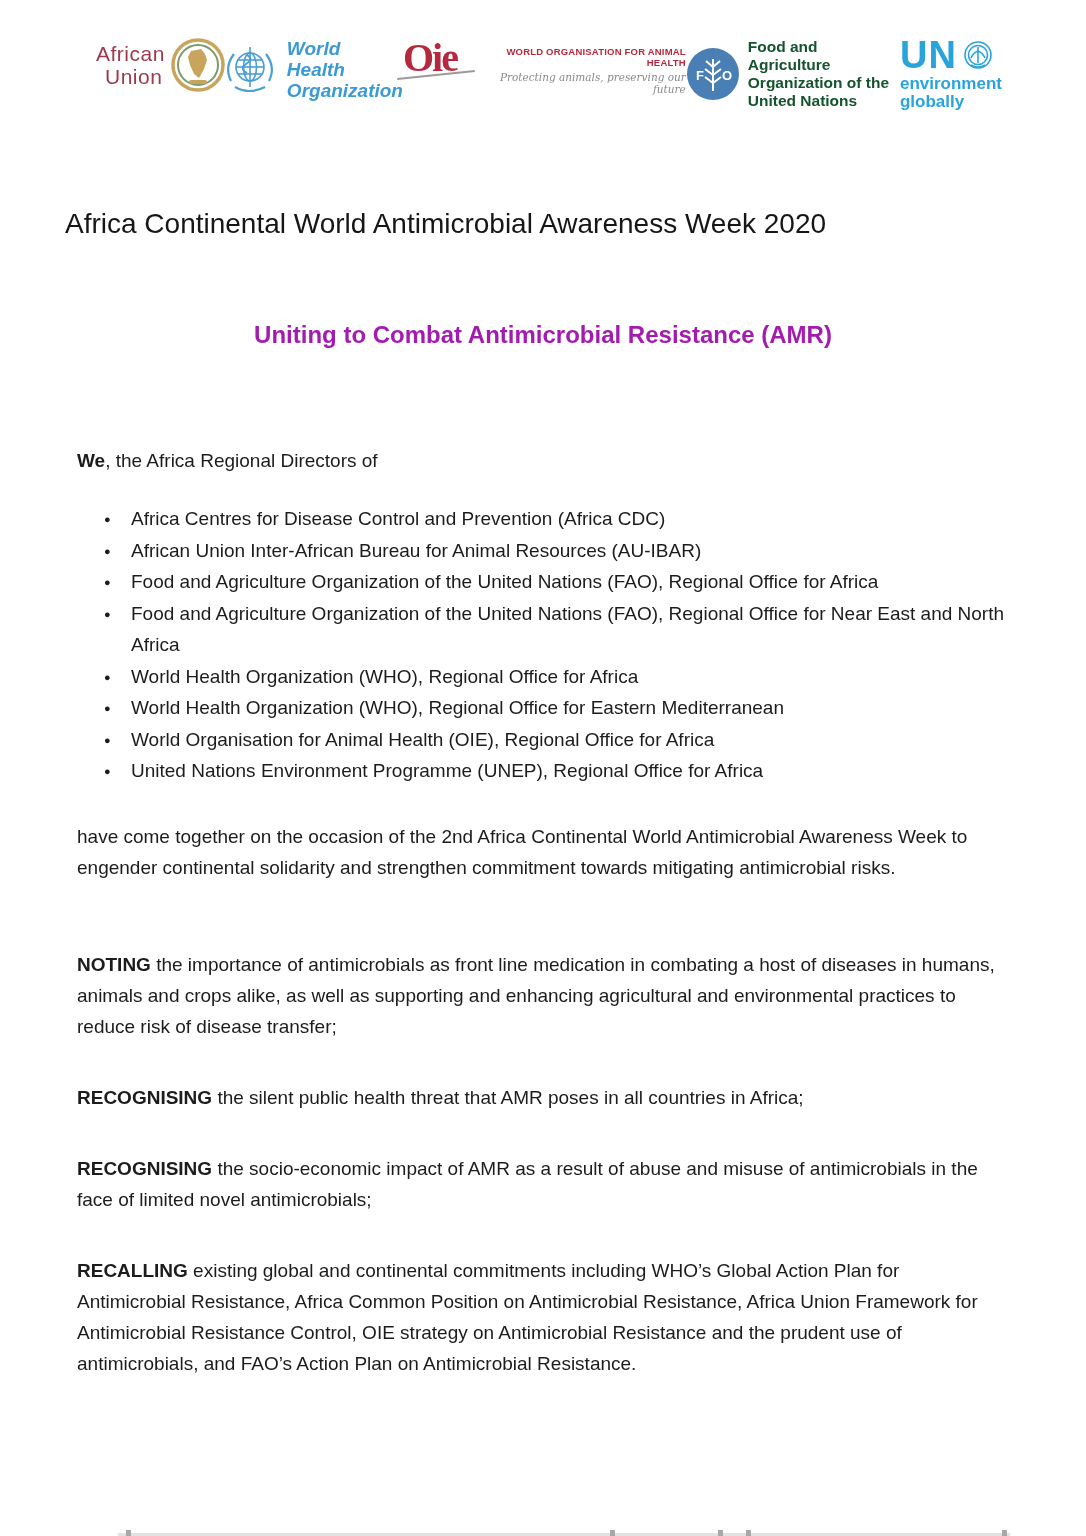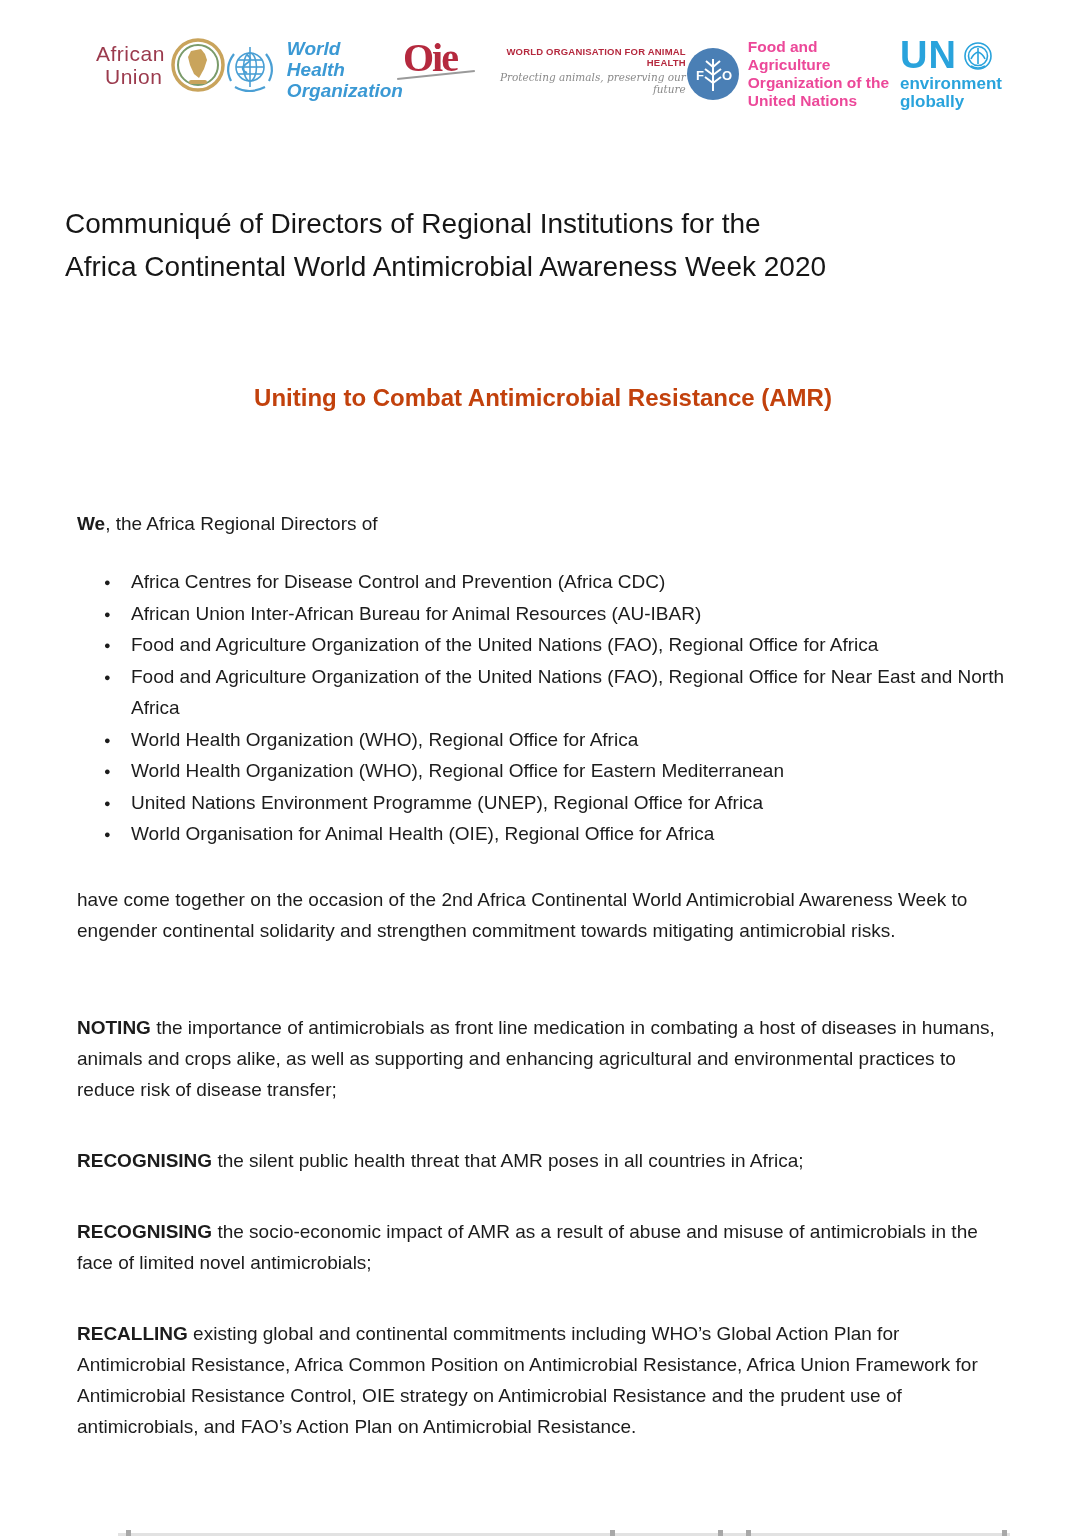--- a/index.html
+++ b/index.html
@@ -23,30 +23,30 @@
   .oie-mark{color:#b5293e;font-size:40px;font-weight:bold;line-height:40px;
             font-family:Liberation Serif, serif;letter-spacing:-2px;position:relative;}
   .oie-swoosh{position:absolute;left:-6px;bottom:2px;width:78px;height:2px;background:#9a9a9a;
               transform:rotate(-6deg);}
   .oie-tag{margin-left:12px;padding-top:8px;text-align:right;}
   .oie-tag .t1{color:#b5293e;font-size:9.5px;font-weight:bold;letter-spacing:.2px;}
   .oie-tag .t2{color:#8a8a8a;font-size:10.5px;font-style:italic;
                font-family:"DejaVu Serif","Liberation Serif",serif;margin-top:3px;}
   
   .fao-emblem{width:54px;height:54px;}
-  .fao-text{color:#ec4899;font-weight:bold;font-size:15.5px;line-height:18px;margin-left:8px;}
+  .fao-text{color:#14532d;font-weight:bold;font-size:15.5px;line-height:18px;margin-left:8px;}
   
   .unep{display:block;}
-  .unep-top{display:flex;align-items:flex-end;}
+  .unep-top{display:flex;align-items:flex-start;}
   .unep-un{color:#29a3dc;font-weight:bold;font-size:38px;line-height:34px;letter-spacing:1px;}
   .unep-emblem{width:32px;height:32px;margin-left:5px;margin-top:1px;}
   .unep-sub{color:#29a3dc;font-weight:bold;font-size:17px;line-height:18px;margin-top:3px;}
   
   .title{margin:88px 60px 0 65px;font-size:28px;font-weight:400;line-height:43px;color:#161616;}
-  .subtitle{margin:96px 0 0 0;text-align:center;font-size:24px;font-weight:bold;color:#c2410c;}
+  .subtitle{margin:76px 0 0 0;text-align:center;font-size:24px;font-weight:bold;color:#a21caf;}
   .content{margin:0 62px 0 65px;font-size:19px;line-height:31px;}
   .intro{margin-top:96px;}
   .b{font-weight:bold;}
   .lead{font-weight:bold;}
   ul.orgs{margin:27px 0 0 0;padding:0 0 0 66px;list-style:none;}
   ul.orgs li{position:relative;line-height:31.5px;}
   ul.orgs li::before{content:"●";position:absolute;left:-27px;top:1px;font-size:11px;color:#1c1c1c;}
   p{margin:12px;}
   .mt-std{margin-top:34px;}
   .mt-lg{margin-top:66px;}
@@ -148,39 +148,38 @@
     </div>
     <div class="unep-sub">
       <div>environment</div>
       <div>globally</div>
     </div>
   </div>
 
 </div>
 
 <div class="title">
-  <div>Communiqué of Directors of Regional Institutions for the</div>
   <div>Africa Continental World Antimicrobial Awareness Week 2020</div>
 </div>
 
 <div class="subtitle">Uniting to Combat Antimicrobial Resistance (AMR)</div>
 
 <div class="content">
 
   <p class="intro"><span class="b">We</span><span>, the Africa Regional Directors of</span></p>
 
   <ul class="orgs">
     <li>Africa Centres for Disease Control and Prevention (Africa CDC)</li>
     <li>African Union Inter-African Bureau for Animal Resources (AU-IBAR)</li>
     <li>Food and Agriculture Organization of the United Nations (FAO), Regional Office for Africa</li>
     <li>Food and Agriculture Organization of the United Nations (FAO), Regional Office for Near East and North Africa</li>
     <li>World Health Organization (WHO), Regional Office for Africa</li>
     <li>World Health Organization (WHO), Regional Office for Eastern Mediterranean</li>
+    <li>World Organisation for Animal Health (OIE), Regional Office for Africa</li>
     <li>United Nations Environment Programme (UNEP), Regional Office for Africa</li>
-    <li>World Organisation for Animal Health (OIE), Regional Office for Africa</li>
   </ul>
 
   <p class="mt-std"><span class="lead"></span><span>have come together on the occasion of the 2nd Africa Continental World Antimicrobial Awareness Week to engender continental solidarity and strengthen commitment towards mitigating antimicrobial risks.</span></p>
 
   <p class="mt-lg"><span class="lead">NOTING</span><span> the importance of antimicrobials as front line medication in combating a host of diseases in humans, animals and crops alike, as well as supporting and enhancing agricultural and environmental practices to reduce risk of disease transfer;</span></p>
 
   <p class="mt-med"><span class="lead">RECOGNISING</span><span> the silent public health threat that AMR poses in all countries in Africa;</span></p>
 
   <p class="mt-med"><span class="lead">RECOGNISING</span><span> the socio-economic impact of AMR as a result of abuse and misuse of antimicrobials in the face of limited novel antimicrobials;</span></p>
 

